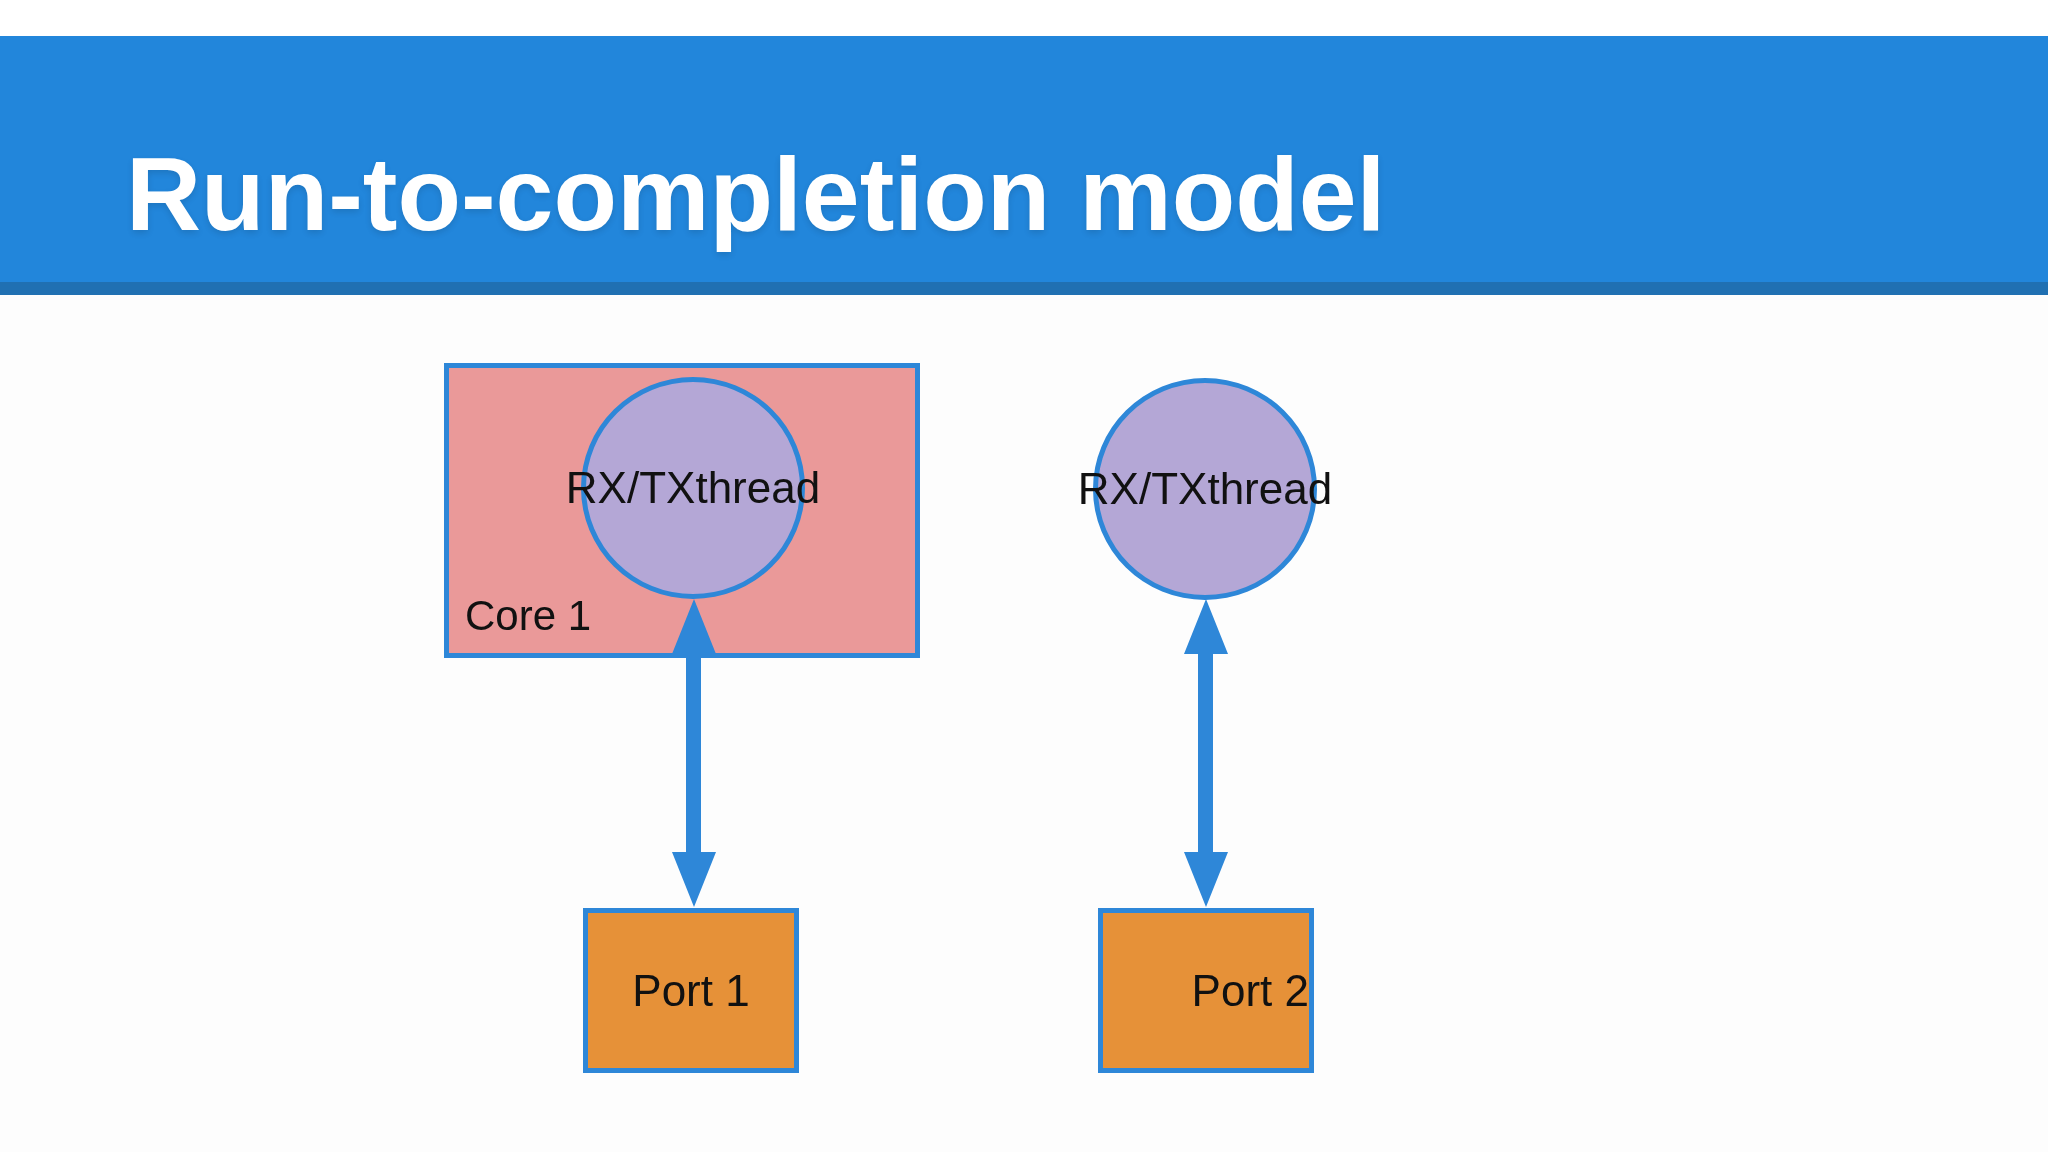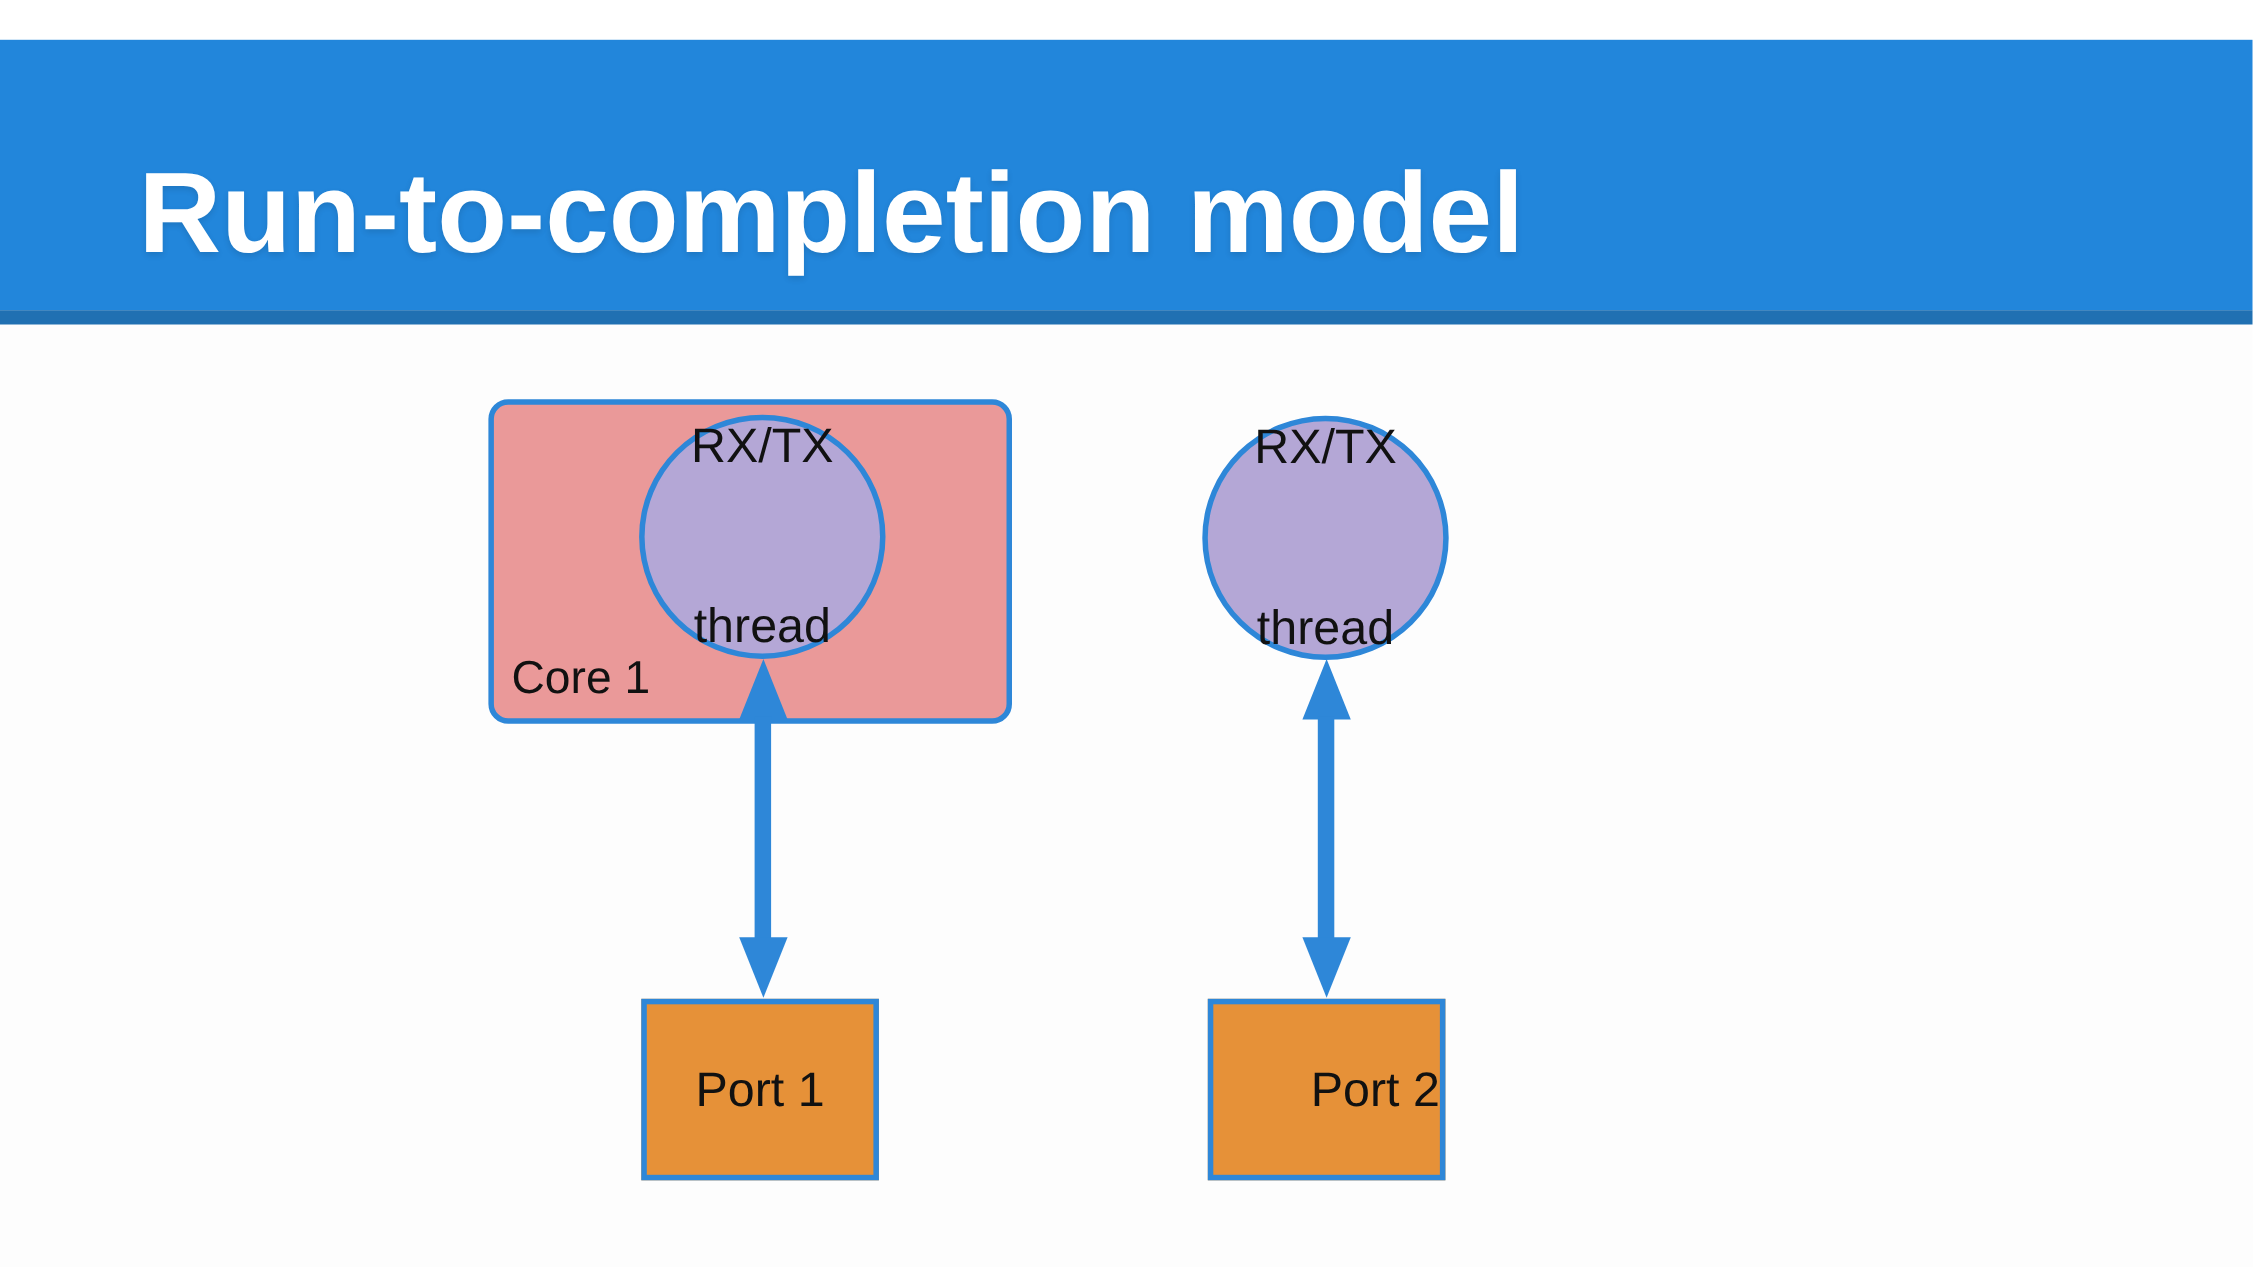--- a/index.html
+++ b/index.html
@@ -37,40 +37,40 @@
     white-space: nowrap;
     text-shadow: 0 3px 6px rgba(0,0,0,0.12);
   }
   
   .core-box {
     position: absolute;
     width: 466px; height: 285px;   
     background: #ea9999;
     border: 5px solid #2e87d8;
   }
-  .core-box.core-1 { left: 444px; top: 327px; border-radius: 18px; }
+  .core-box.core-1 { left: 444px; top: 327px; }
   .core-box.core-2 { left: 967px; top: 327px; }
   .core-label {
     position: absolute;
     left: 16px; bottom: 16px;
     font-size: 42px;
     color: #111111;
     line-height: 1;
   }
   
   .thread-circle {
     position: absolute;
     width: 214px; height: 212px;   
     border-radius: 50%;
     background: #b4a7d6;
     border: 5px solid #2e87d8;
     display: flex;
-    flex-direction: column;
+    flex-direction: row;
     align-items: center;
-    justify-content: space-between;
+    justify-content: center;
     text-align: center;
     color: #111111;
     font-size: 44px;
     line-height: 1.08;
   }
   .thread-circle.thread-1 { left: 581px; top: 341px; }
   .thread-circle.thread-2 { left: 1093px; top: 342px; }
   
   .arrow {
     position: absolute;

